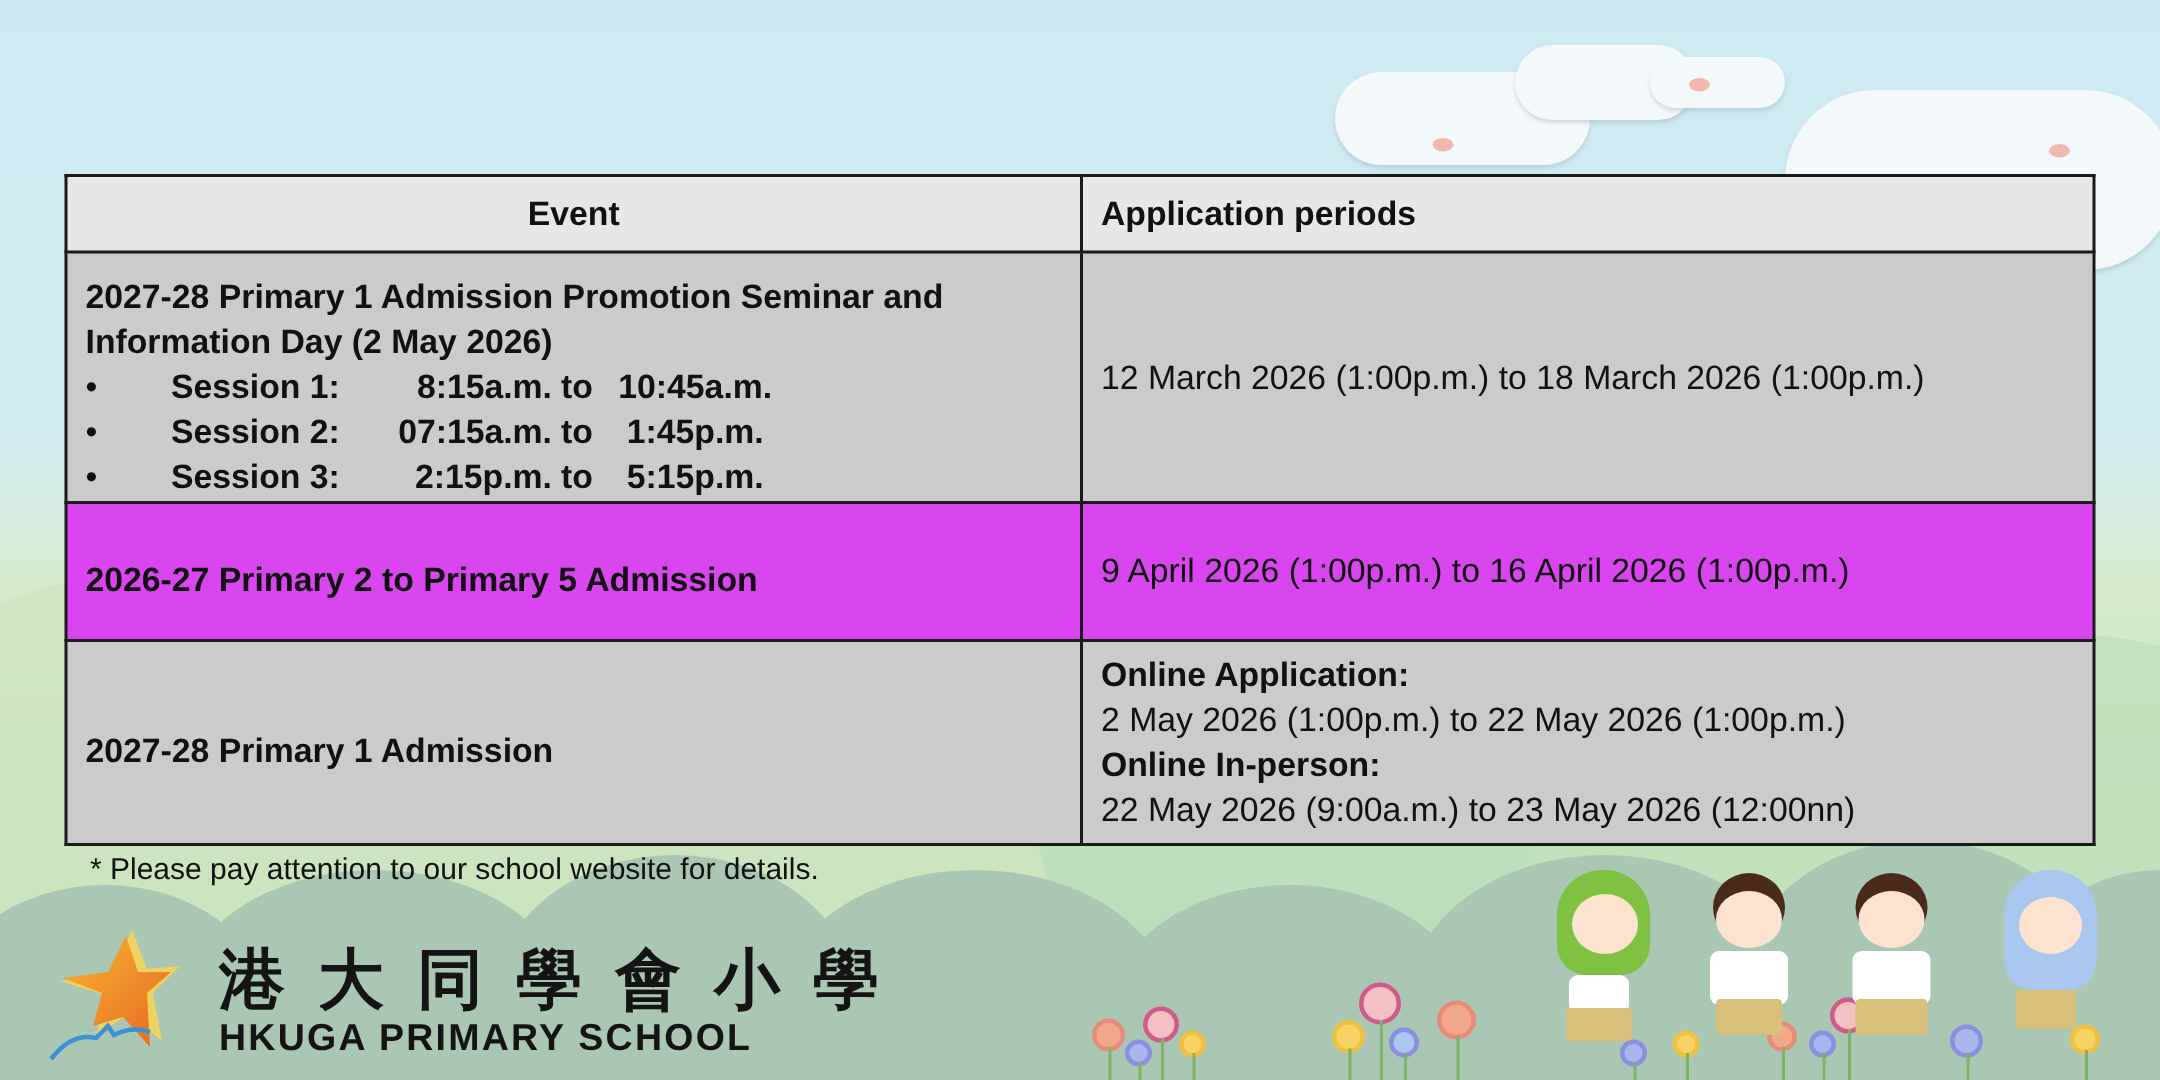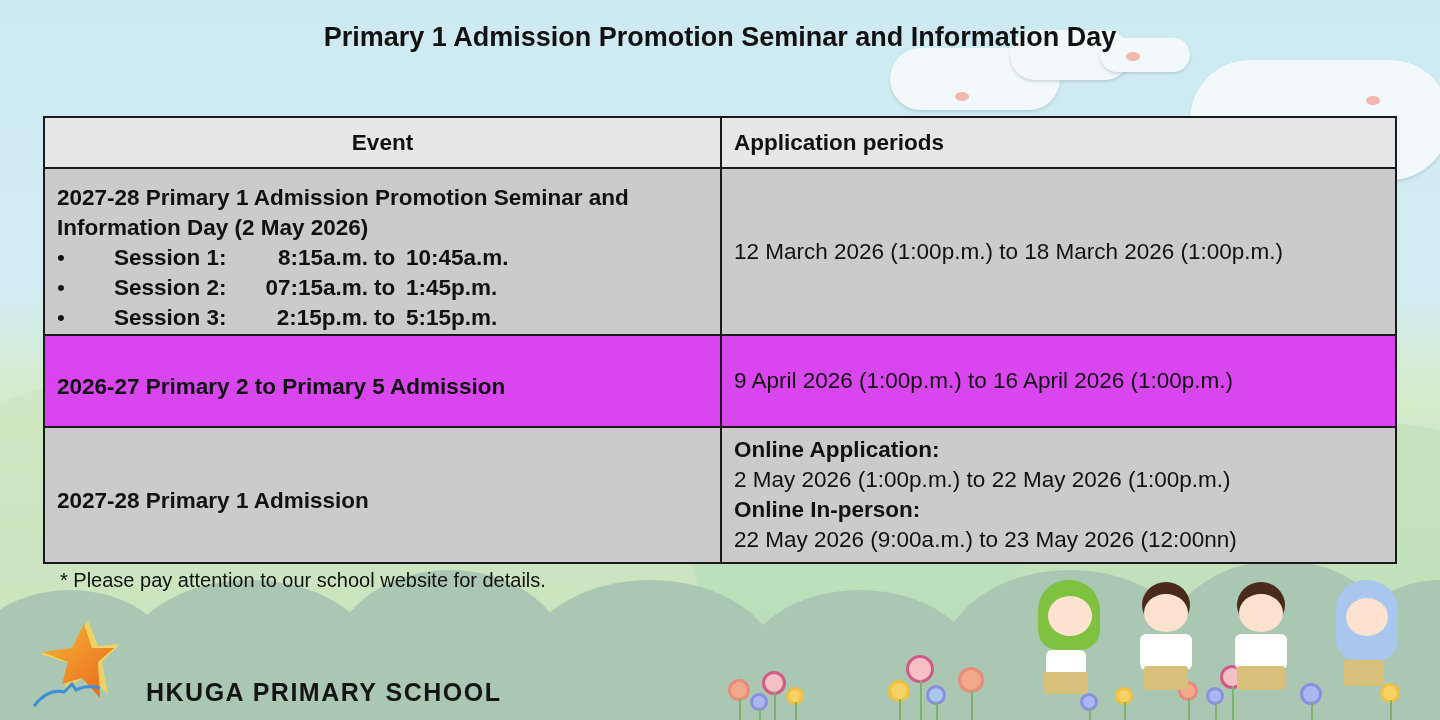--- a/index.html
+++ b/index.html
@@ -53,21 +53,21 @@
   .row-light td { background: #d946ef; }
   .row-1 td { height: 167px; }
   .row-2 td { height: 92px; }
   .row-3 td { height: 136px; }
   .ev-bold { font-weight: bold; line-height: 30px; margin-top: 12px; }
   .session { display: flex; font-weight: bold; line-height: 30px; white-space: pre; }
   .session .bullet { width: 57px; font-weight: normal; }
   .session .s-label { width: 143px; }
   .session .s-start { width: 117px; text-align: right; padding-right: 6px; }
   .session .s-to { width: 32px; }
-  .session .s-end { width: 115px; text-align: left; }
+  .session .s-end { width: 115px; text-align: center; }
   .period-text { line-height: 30px; }
   .period-label { font-weight: bold; line-height: 30px; }
   .note {
     position: absolute; left: 60px; top: 569px; font-size: 20px; color: #111;
   }
   .logo { position: absolute; left: 28px; top: 618px; width: 560px; height: 95px; }
   .logo-star { position: absolute; left: 0; top: 0; width: 95px; height: 90px; }
   .logo-cn {
     position: absolute; left: 118px; top: 6px; font-family: "DejaVu Serif", serif;
     font-size: 44px; letter-spacing: 22px; font-weight: bold; color: #141414; white-space: nowrap;
@@ -100,21 +100,20 @@
   <div class="bush" style="left:120px;width:260px;height:180px;"></div>
   <div class="bush" style="left:330px;width:240px;height:190px;"></div>
   <div class="bush" style="left:520px;width:260px;height:180px;"></div>
   <div class="bush" style="left:740px;width:240px;height:170px;"></div>
   <div class="bush" style="left:940px;width:260px;height:190px;"></div>
   <div class="bush" style="left:1160px;width:240px;height:200px;"></div>
   <div class="bush" style="left:1340px;width:200px;height:180px;"></div>
 </div>
 
 <div class="title">
-  <div>Primary 1 Admission Promotion Seminar and Information Day</div>
 </div>
 
 <table class="schedule">
   <tbody>
       <tr class="row-head">
     <th class="th-event">Event</th>
     <th class="th-period">Application periods</th>
   </tr>
 
   <tr class="row-dark row-1">
@@ -177,20 +176,21 @@
     <defs>
       <linearGradient id="sg" x1="0" y1="0" x2="1" y2="1">
         <stop offset="0" stop-color="#f7b733"></stop>
         <stop offset="1" stop-color="#e8661f"></stop>
       </linearGradient>
     </defs>
     <polygon points="60,2 70,28 92,26 74,44 80,76 58,58 36,72 44,46 12,36 46,30" fill="#f5d35a" opacity="0.9"></polygon>
     <polygon points="56,6 64,30 86,30 70,44 72,80 54,60 34,66 40,44 14,34 44,30" fill="url(#sg)"></polygon>
     <path d="M6,88 Q20,70 36,74 L44,66 L48,72 Q60,66 72,70" stroke="#3d8fd6" stroke-width="3" fill="none"></path>
   </svg>
+  <div class="logo-cn">港大同學會小學</div>
   <div class="logo-en">HKUGA PRIMARY SCHOOL</div>
 </div>
 
 <div class="kids">
   <div class="flower" style="left:8px;top:104px;width:22px;height:22px;background:#f2a98a;border:3px solid #e98b7b;">
       <div class="stem"></div>
     </div>
   <div class="flower" style="left:30px;top:118px;width:18px;height:18px;background:#a9b7f0;border:3px solid #8a8fe0;">
       <div class="stem"></div>
     </div>

